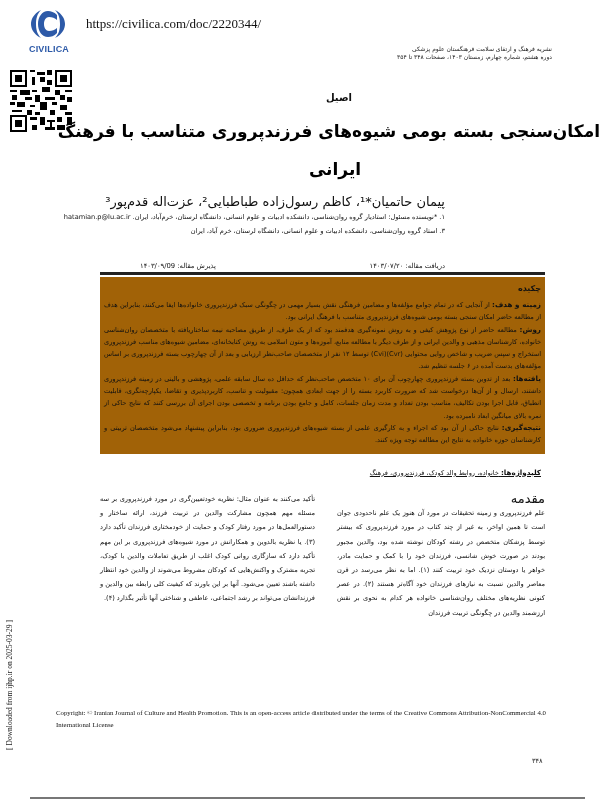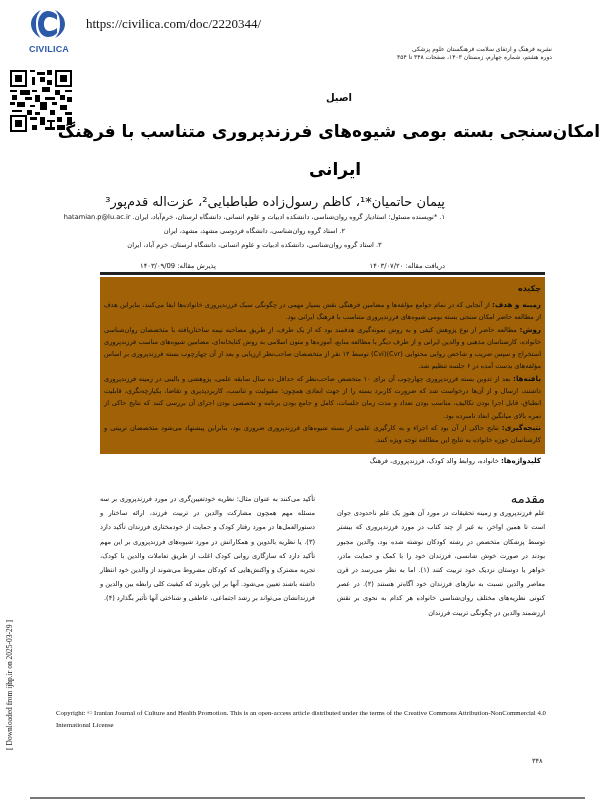--- a/index.html
+++ b/index.html
@@ -16,32 +16,32 @@
 
   .journal-info { position: absolute; right: 48px; top: 45px; direction: rtl; text-align: right; font-size: 6px; line-height: 8px; color: #222; }
 
   .article-type { position: absolute; left: 0; width: 600px; top: 92px; text-align: center; padding-left: 78px; font-size: 10px; font-weight: bold; direction: rtl; }
 
   .title { position: absolute; left: 100px; width: 470px; top: 112px; direction: rtl; text-align: center; font-size: 17px; font-weight: bold; line-height: 38px; color: #000; }
   .title .t1 { display: block; text-align: right; white-space: nowrap; margin-right: -30px; }
   .title .t2 { display: block; text-align: center; }
 
   .authors { position: absolute; right: 155px; top: 194px; direction: rtl; font-size: 13px; color: #111; }
-  .affils { position: absolute; right: 155px; top: 210px; direction: rtl; text-align: center; font-size: 6.6px; line-height: 14px; color: #111; }
+  .affils { position: absolute; right: 155px; top: 210px; direction: rtl; text-align: right; font-size: 6.6px; line-height: 14px; color: #111; }
   .affils .row { white-space: nowrap; }
 
   .dates { position: absolute; left: 140px; right: 155px; top: 262px; direction: rtl; font-size: 6.8px; color: #111; display: flex; justify-content: space-between; }
 
   .rule { position: absolute; left: 100px; width: 445px; top: 272px; height: 3px; background: #222; }
 
   .abstract { position: absolute; left: 100px; width: 445px; top: 277px; height: 177px; padding: 0 4px; background: #a16207; direction: rtl; text-align: justify; font-size: 6.6px; line-height: 12.3px; color: #111; }
   .abstract .head { font-weight: bold; font-size: 8px; line-height: 20px; padding-top: 2px; }
   .abstract .para { margin-bottom: 0; }
   .abstract b { font-weight: bold; font-size: 7.2px; }
-  .abstract .kw { margin-top: 8px; }
+  .abstract .kw { margin-top: 20px; text-decoration: underline; }
 
   .col { position: absolute; top: 492px; width: 208px; direction: rtl; text-align: justify; font-size: 6.6px; line-height: 14.2px; color: #111; }
   .col-right { right: 55px; }
   .col-left { left: 100px; width: 215px; top: 492px; }
   .col .hd { font-weight: normal; font-size: 13px; margin-bottom: 0px; }
 
   .copyright { position: absolute; left: 56px; width: 490px; top: 707px; font-family: "Liberation Serif", serif; font-size: 6.8px; line-height: 12px; color: #111; text-align: justify; }
 
   .pagenum { position: absolute; left: 532px; top: 757px; font-size: 6.6px; color: #111; direction: rtl; }
 
@@ -124,21 +124,20 @@
 
 <div class="article-type">اصیل</div>
 <div class="title">
   <span class="t1">امکان‌سنجی بسته بومی شیوه‌های فرزندپروری متناسب با فرهنگ</span>
   <span class="t2">ایرانی</span>
 </div>
 
 <div class="authors">پیمان حاتمیان*¹، کاظم رسول‌زاده طباطبایی²، عزت‌اله قدم‌پور³</div>
 <div class="affils">
   <div class="row">۱. *نویسنده مسئول: استادیار گروه روان‌شناسی، دانشکده ادبیات و علوم انسانی، دانشگاه لرستان، خرم‌آباد، ایران. hatamian.p@lu.ac.ir</div>
-  <div class="row">۲. استاد گروه روان‌شناسی، دانشگاه فردوسی مشهد، مشهد، ایران</div>
   <div class="row">۳. استاد گروه روان‌شناسی، دانشکده ادبیات و علوم انسانی، دانشگاه لرستان، خرم آباد، ایران</div>
 </div>
 
 <div class="dates">
   <span>دریافت مقاله: ۱۴۰۳/۰۷/۲۰</span>
   <span>پذیرش مقاله: ۱۴۰۳/۰۹/09</span>
 </div>
 
 <div class="rule"></div>
 

